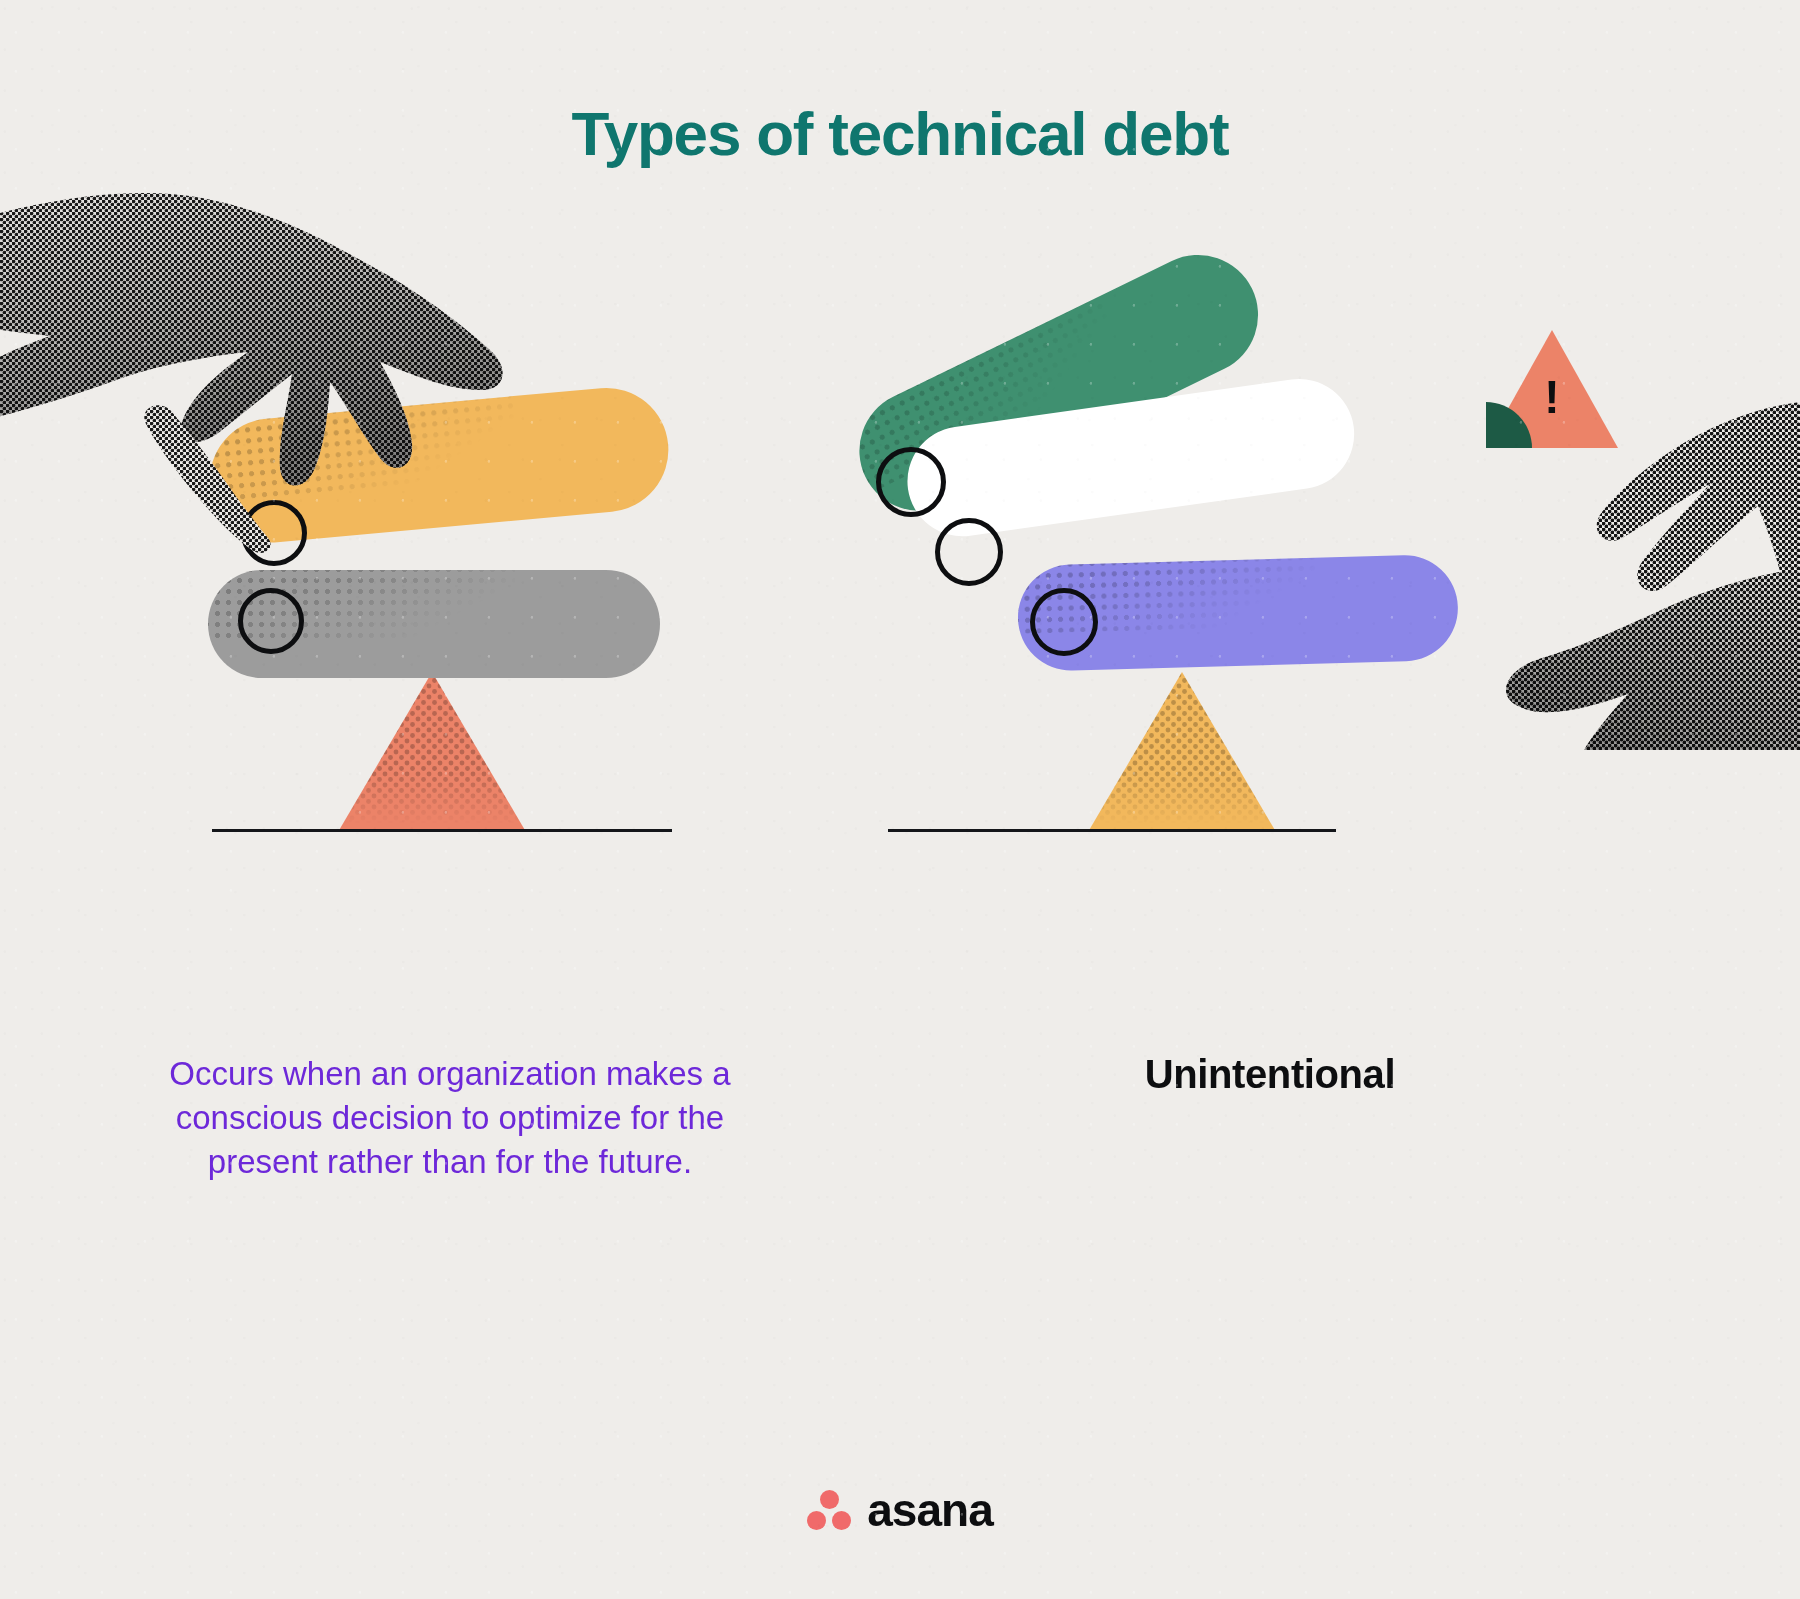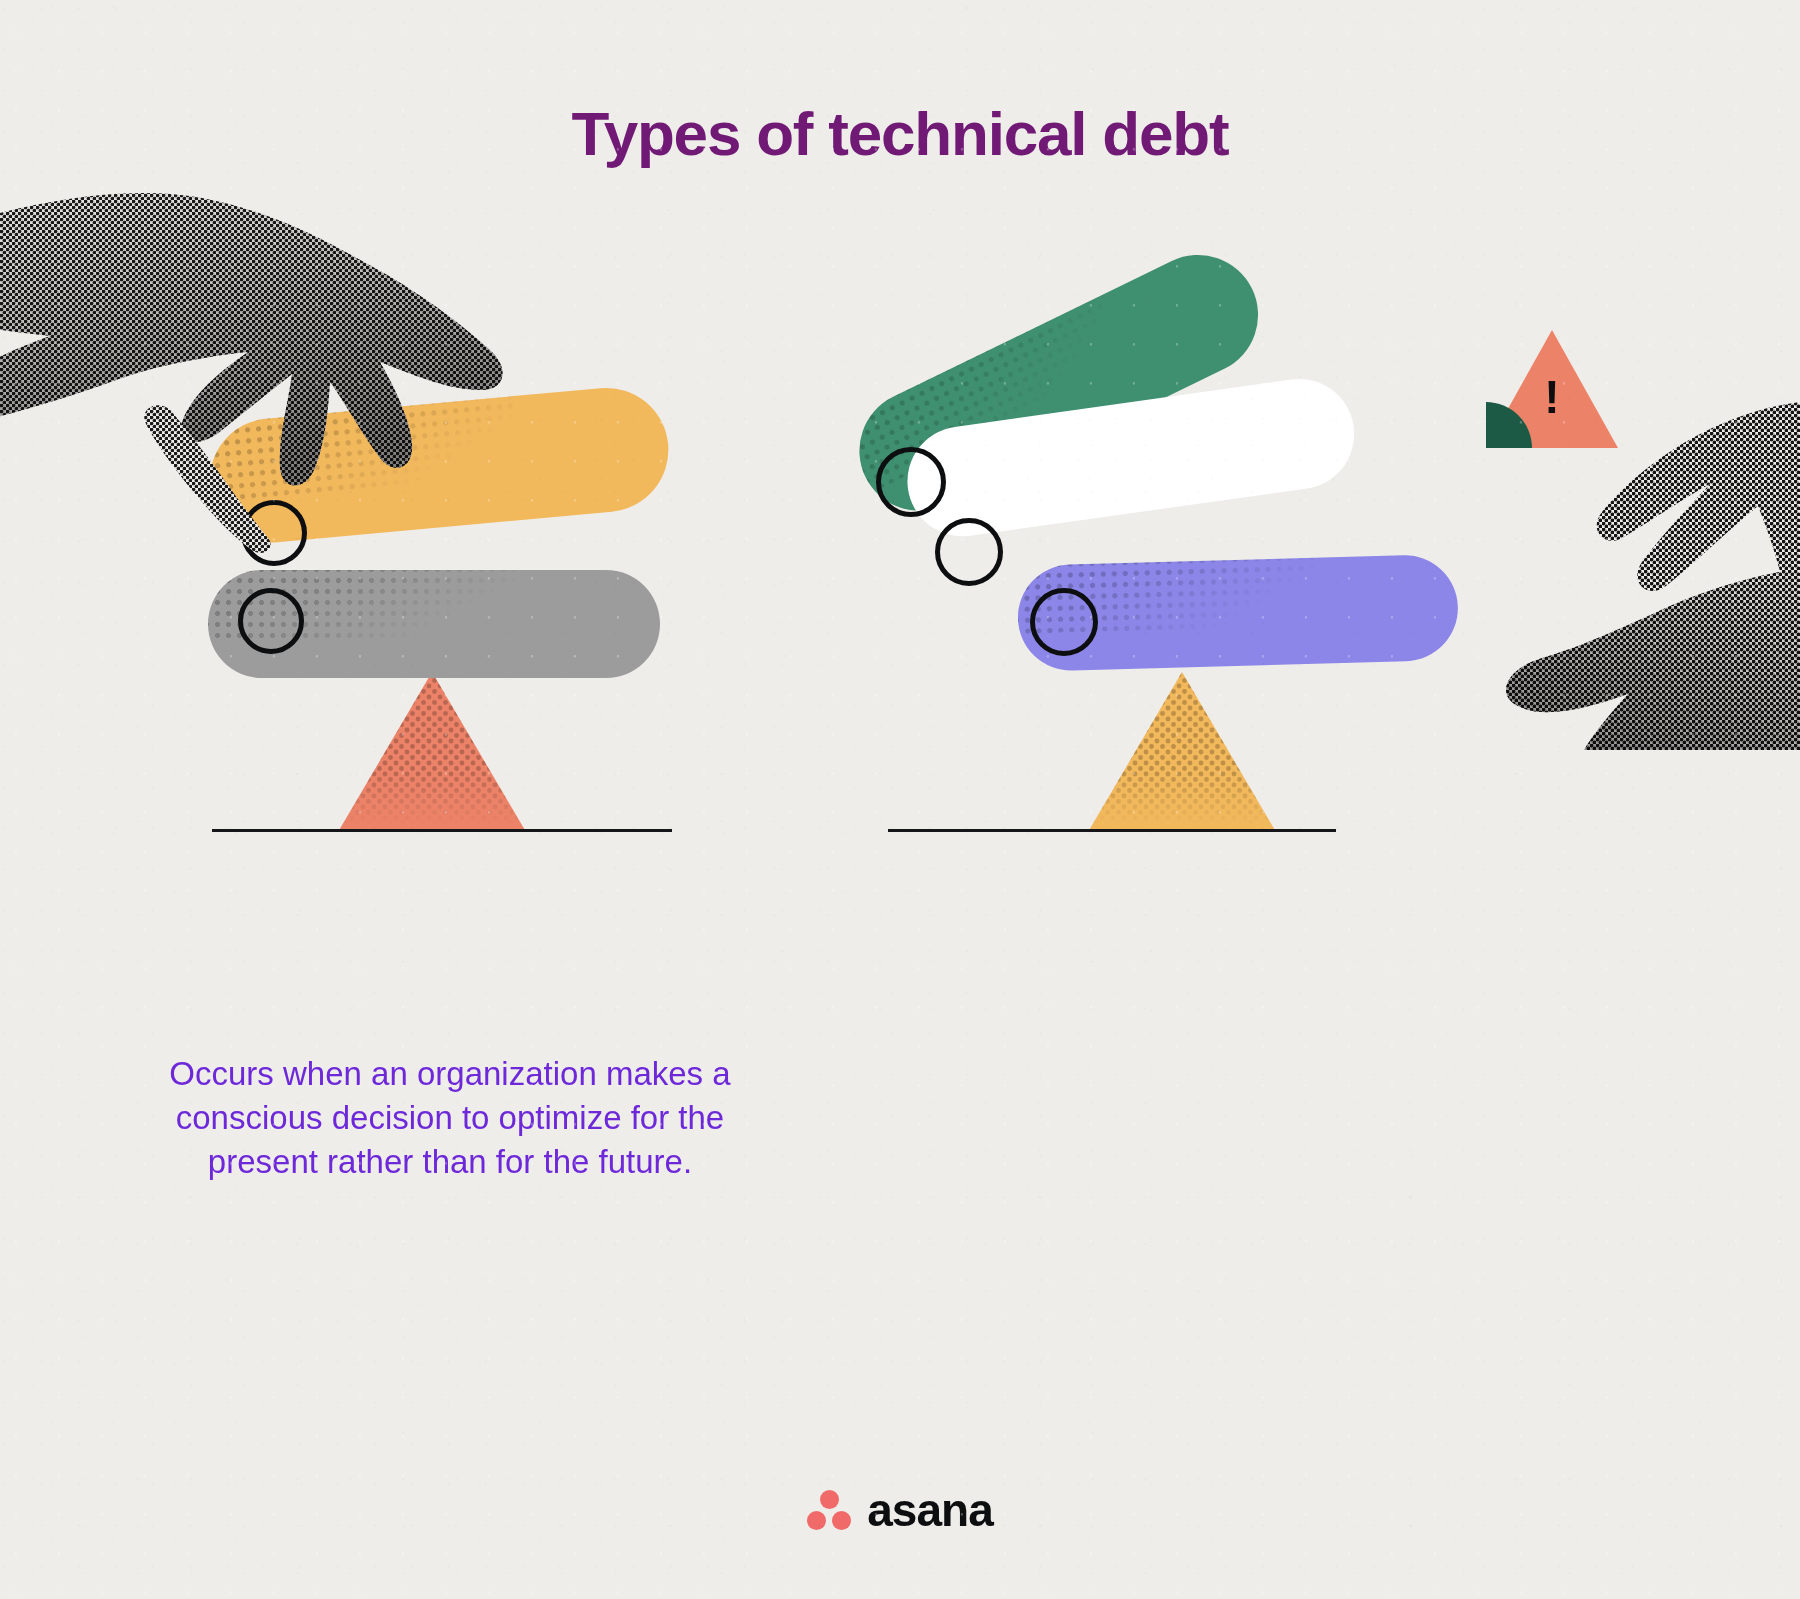--- a/index.html
+++ b/index.html
@@ -37,21 +37,21 @@
 
   
   #title {
     position: absolute;
     left: 0; right: 0;
     top: 98px;
     text-align: center;
     font-size: 62px;
     font-weight: 700;
     letter-spacing: -1.2px;
-    color: #701a75;
+    color: #0f766e;
     z-index: 40;
   }
 
   
   .panel { position: absolute; top: 0; height: 1599px; }
   #panel-left  { left: 0;    width: 900px; }
   #panel-right { left: 900px; width: 900px; }
 
   
   .bar {
@@ -358,20 +358,21 @@
       <path d="M0,118 L46,118 A46,46 0 0 0 0,72 Z" fill="#1d5a45"></path>
     </svg>
     <div class="bang">!</div>
   </div>
 
   <div class="caption" id="cap-left">
     <p>Occurs when an organization makes a conscious decision to optimize for the present rather than for the future.</p>
   </div>
 
   <div class="caption" id="cap-right">
+    <h2>Unintentional</h2>
   </div>
 
   <div id="logo">
     <div class="mark">
       <span class="dot top"></span>
       <span class="dot bl"></span>
       <span class="dot br"></span>
     </div>
     <div class="word">asana</div>
   </div>

